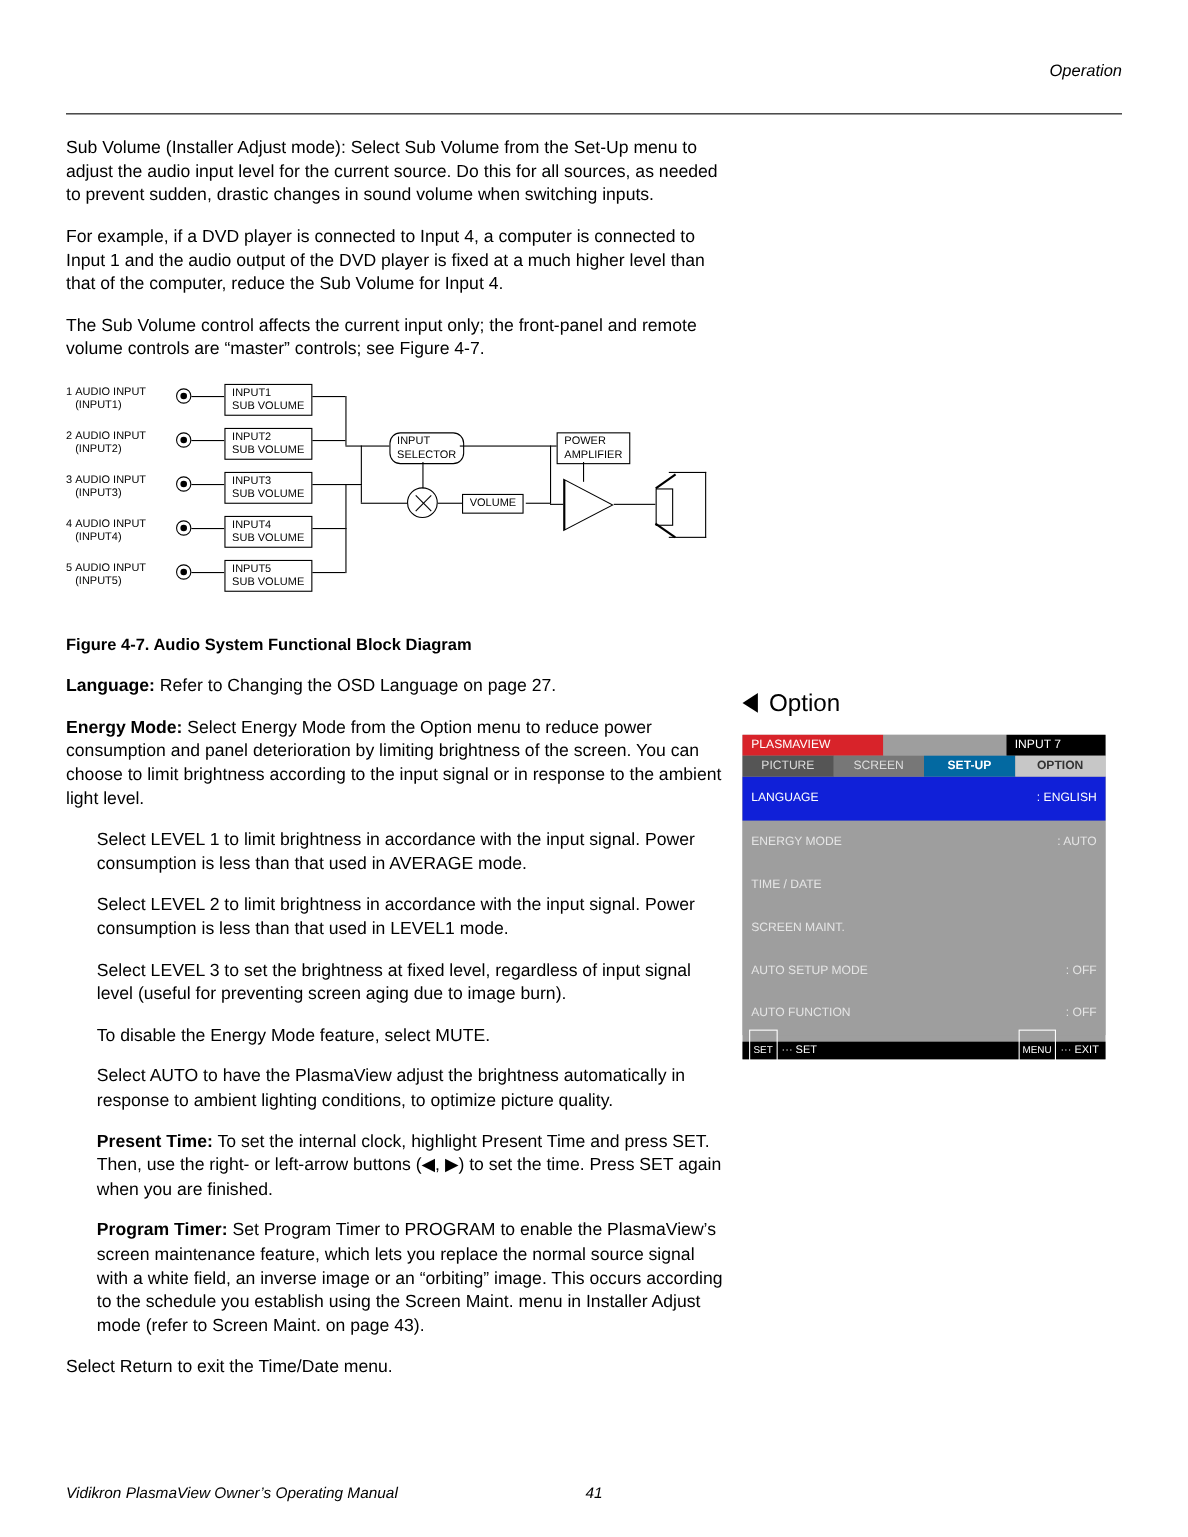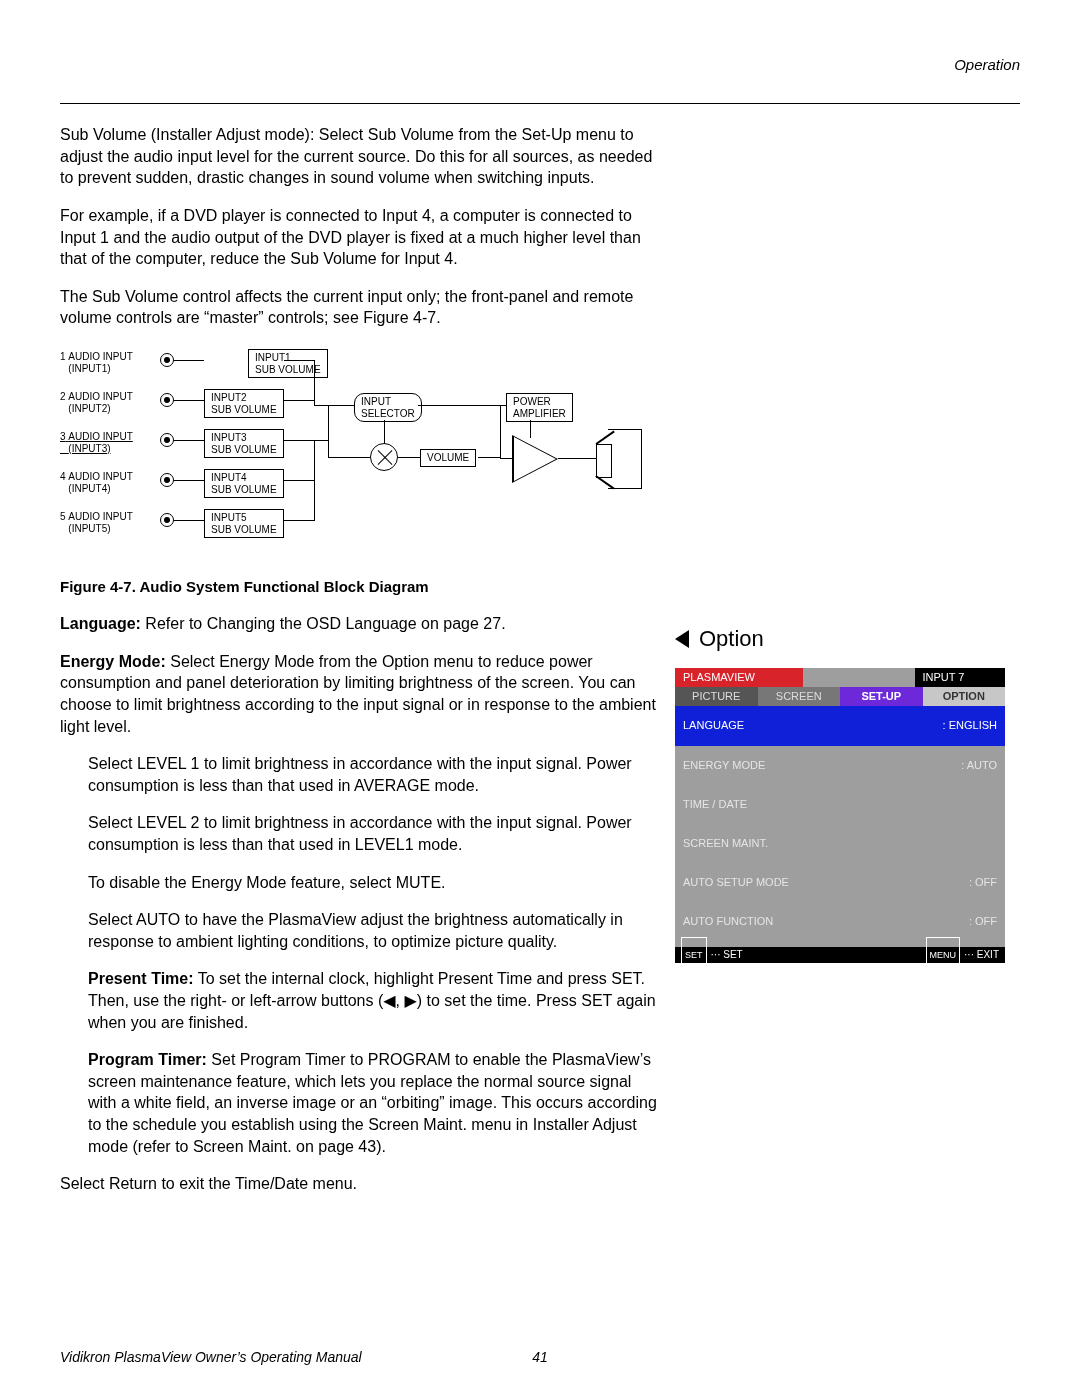--- a/index.html
+++ b/index.html
@@ -147,21 +147,21 @@
     background: #9e9e9e;
     color: #fff;
   }
   .osd-row { display: flex; }
   .osd-top .brand { background: #d8232a; padding: 3px 8px; flex: 3; }
   .osd-top .spacer { flex: 3; background: #9e9e9e; }
   .osd-top .input { background: #000; color: #fff; padding: 3px 8px; flex: 2; text-align: left; }
   .tabs .tab { flex: 1; text-align: center; padding: 3px 0; color: #ddd; }
   .tabs .tab.dark { background: #555; }
   .tabs .tab.mid  { background: #777; }
-  .tabs .tab.sel  { background: #6d28d9; color: #fff; font-weight: bold; }
+  .tabs .tab.sel  { background: #0369a1; color: #fff; font-weight: bold; }
   .tabs .tab.lite { background: #c7c7c7; color: #333; font-weight: bold;}
   .osd-body { background: #9e9e9e; padding: 0; color: #e5e5e5; }
   .osd-item { display: flex; justify-content: space-between; padding: 13px 8px; }
   .osd-item.selected { background: #1020d8; color: #fff; }
   .osd-foot { display: flex; justify-content: space-between; background: #000; color: #fff; padding: 2px 6px; margin-top: 6px; font-size: 10px;}
   .osd-foot .key { border: 1px solid #fff; padding: 12px 3px; margin-right: 4px; font-size: 9px;}
 
   .footer {
     position: absolute;
     bottom: 30px;
@@ -187,30 +187,30 @@
     <div class="left-col">
       <p class="para">Sub Volume (Installer Adjust mode): Select Sub Volume from the Set-Up menu to adjust the audio input level for the current source. Do this for all sources, as needed to prevent sudden, drastic changes in sound volume when switching inputs.</p>
       <p class="para">For example, if a DVD player is connected to Input 4, a computer is connected to Input 1 and the audio output of the DVD player is fixed at a much higher level than that of the computer, reduce the Sub Volume for Input 4.</p>
       <p class="para">The Sub Volume control affects the current input only; the front-panel and remote volume controls are “master” controls; see Figure 4-7.</p>
 
       <div class="diagram">
 
         <div class="d-inlabel" style="top:6px;left:0;"><span>1</span>&nbsp;<span>AUDIO INPUT</span><br>&nbsp;&nbsp;&nbsp;<span>(INPUT1)</span></div>
         <div class="jack" style="top:8px;left:100px;"></div>
         <div class="d-line" style="top:15px;left:114px;width:30px;height:1px;"></div>
-        <div class="d-box" style="top:4px;left:144px;margin-left:44px;">INPUT1
+        <div class="d-box" style="top:4px;left:144px;">INPUT1
 SUB VOLUME</div>
 
         <div class="d-inlabel" style="top:46px;left:0;"><span>2</span>&nbsp;<span>AUDIO INPUT</span><br>&nbsp;&nbsp;&nbsp;<span>(INPUT2)</span></div>
         <div class="jack" style="top:48px;left:100px;"></div>
         <div class="d-line" style="top:55px;left:114px;width:30px;height:1px;"></div>
         <div class="d-box" style="top:44px;left:144px;">INPUT2
 SUB VOLUME</div>
 
-        <div class="d-inlabel" style="top:86px;left:0;text-decoration:underline;"><span>3</span>&nbsp;<span>AUDIO INPUT</span><br>&nbsp;&nbsp;&nbsp;<span>(INPUT3)</span></div>
+        <div class="d-inlabel" style="top:86px;left:0;"><span>3</span>&nbsp;<span>AUDIO INPUT</span><br>&nbsp;&nbsp;&nbsp;<span>(INPUT3)</span></div>
         <div class="jack" style="top:88px;left:100px;"></div>
         <div class="d-line" style="top:95px;left:114px;width:30px;height:1px;"></div>
         <div class="d-box" style="top:84px;left:144px;">INPUT3
 SUB VOLUME</div>
 
         <div class="d-inlabel" style="top:126px;left:0;"><span>4</span>&nbsp;<span>AUDIO INPUT</span><br>&nbsp;&nbsp;&nbsp;<span>(INPUT4)</span></div>
         <div class="jack" style="top:128px;left:100px;"></div>
         <div class="d-line" style="top:135px;left:114px;width:30px;height:1px;"></div>
         <div class="d-box" style="top:124px;left:144px;">INPUT4
 SUB VOLUME</div>
@@ -264,20 +264,21 @@
 
       <p class="para">
         <span class="bold">Language:</span><span> Refer to Changing the OSD Language on page 27.</span>
       </p>
 
       <p class="para">
         <span class="bold">Energy Mode:</span><span> Select Energy Mode from the Option menu to reduce power consumption and panel deterioration by limiting brightness of the screen. You can choose to limit brightness according to the input signal or in response to the ambient light level.</span>
       </p>
       <p class="para indented">Select LEVEL 1 to limit brightness in accordance with the input signal. Power consumption is less than that used in AVERAGE mode.</p>
       <p class="para indented">Select LEVEL 2 to limit brightness in accordance with the input signal. Power consumption is less than that used in LEVEL1 mode.</p>
+      <p class="para indented">Select LEVEL 3 to set the brightness at fixed level, regardless of input signal level (useful for preventing screen aging due to image burn).</p>
       <p class="para indented">To disable the Energy Mode feature, select MUTE.</p>
       <p class="para indented">Select AUTO to have the PlasmaView adjust the brightness automatically in response to ambient lighting conditions, to optimize picture quality.</p>
 
       <p class="para indented">
         <span class="bold">Present Time:</span><span> To set the internal clock, highlight Present Time and press SET. Then, use the right- or left-arrow buttons (◀, ▶) to set the time. Press SET again when you are finished.</span>
       </p>
       <p class="para indented">
         <span class="bold">Program Timer:</span><span> Set Program Timer to PROGRAM to enable the PlasmaView’s screen maintenance feature, which lets you replace the normal source signal with a white field, an inverse image or an “orbiting” image. This occurs according to the schedule you establish using the Screen Maint. menu in Installer Adjust mode (refer to Screen Maint. on page 43).</span>
       </p>
       <p class="para">Select Return to exit the Time/Date menu.</p>

